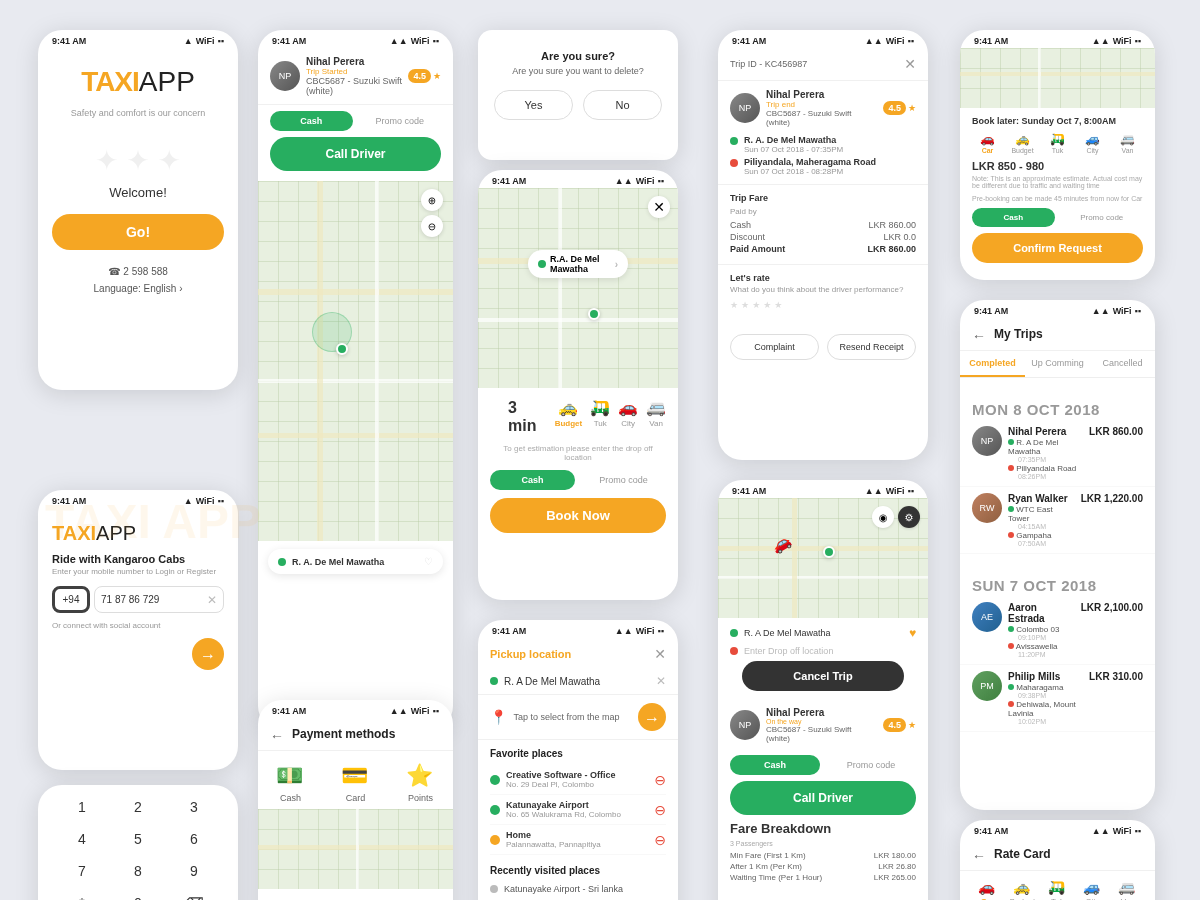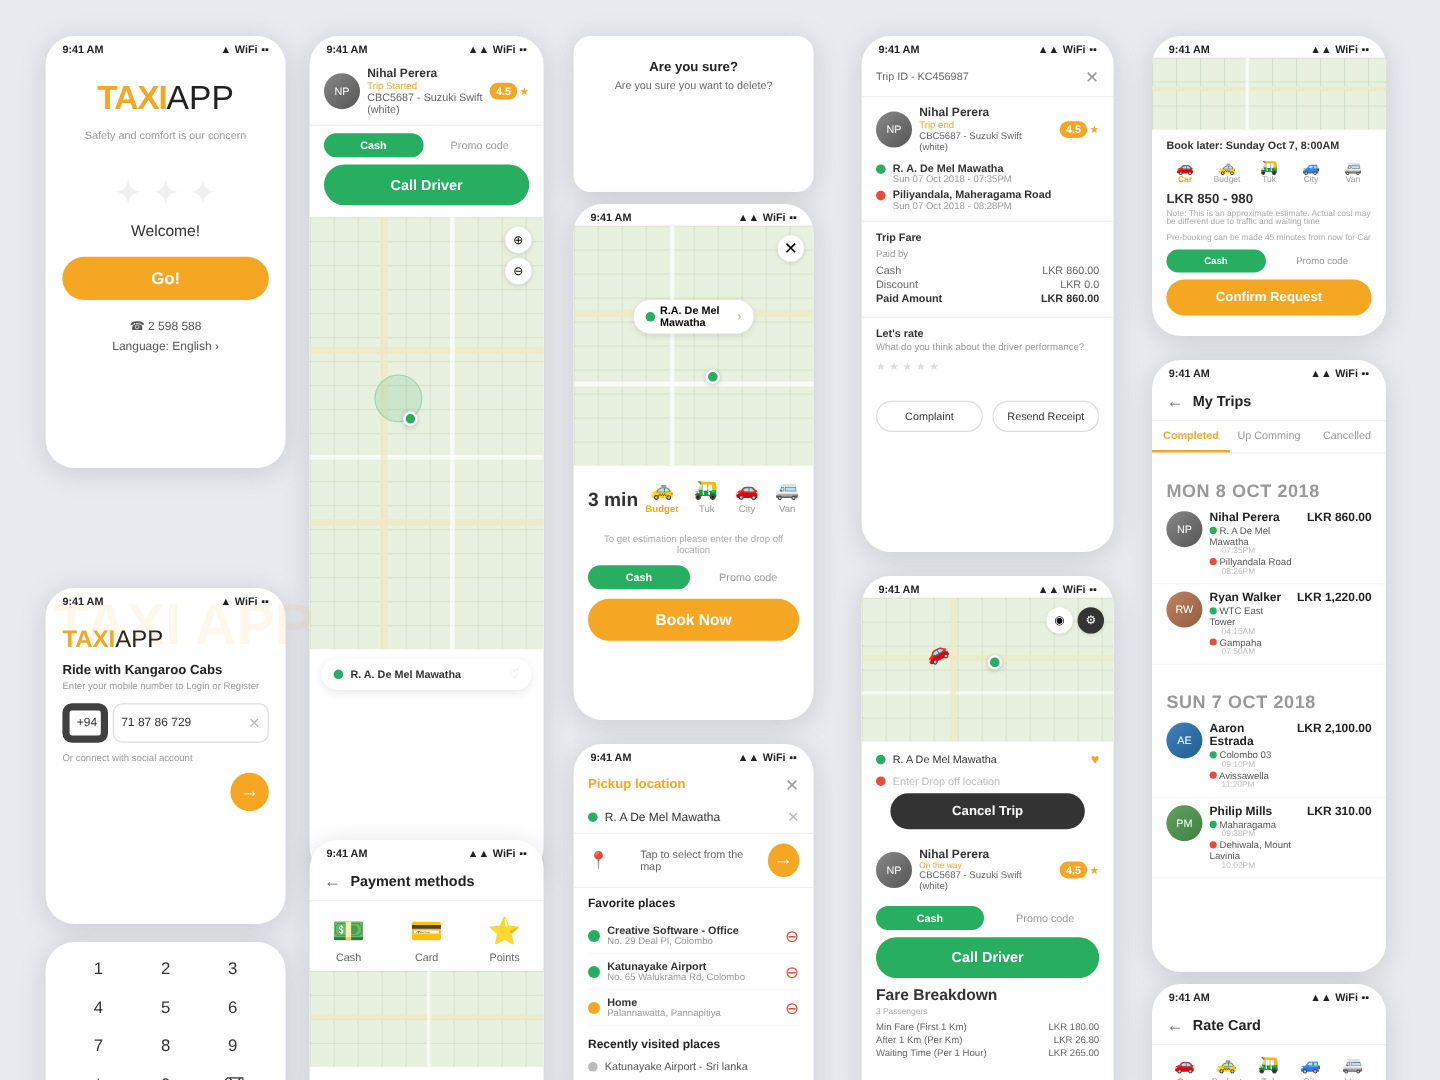--- a/index.html
+++ b/index.html
@@ -119,21 +119,21 @@
       width: 200px; height: 280px;
       top: 490px; left: 38px;
     }
     #phone2 .login-body { padding: 14px; }
     #phone2 .logo-row { display: flex; align-items: baseline; gap: 0; margin-bottom: 8px; }
     #phone2 .logo-taxi2 { font-size: 20px; font-weight: 900; color: #f5a623; }
     #phone2 .logo-app2 { font-size: 20px; font-weight: 300; color: #222; }
     #phone2 .ride-title { font-size: 11px; font-weight: 700; color: #222; margin-bottom: 2px; }
     #phone2 .ride-sub { font-size: 8px; color: #999; margin-bottom: 10px; }
     #phone2 .phone-input-row { display: flex; gap: 4px; margin-bottom: 8px; }
-    #phone2 .country-code { border: 6px solid #404040; border-radius: 8px; padding: 5px 6px; font-size: 10px; color: #333; width: 38px; text-align: center; }
+    #phone2 .country-code { border: 3px solid #404040; border-radius: 8px; padding: 5px 6px; font-size: 10px; color: #333; width: 38px; text-align: center; }
     #phone2 .phone-field { flex: 1; border: 1px solid #ddd; border-radius: 8px; padding: 5px 6px; font-size: 10px; color: #333; display: flex; align-items: center; justify-content: space-between; }
     #phone2 .social-row { font-size: 8px; color: #999; margin-bottom: 8px; }
     #phone2 .next-btn { width: 32px; height: 32px; border-radius: 50%; background: #f5a623; border: none; color: #fff; font-size: 16px; cursor: pointer; float: right; display: flex; align-items: center; justify-content: center; }
 
     
     #phone3 {
       width: 200px; height: 180px;
       top: 785px; left: 38px;
     }
     #phone3 .numpad { padding: 10px 20px; }
@@ -180,21 +180,21 @@
     #phone6 .dialog-btns { display: flex; gap: 10px; }
     #phone6 .dialog-btn { flex: 1; padding: 8px 0; border-radius: 20px; font-size: 11px; border: 1px solid #ddd; background: #fff; color: #333; cursor: pointer; }
 
     
     #phone7 {
       width: 200px; height: 430px;
       top: 170px; left: 478px;
     }
     #phone7 .map-area { height: 210px; }
     #phone7 .bottom-panel { padding: 10px 12px; }
-    #phone7 .eta-row { display: flex; align-items: center; gap: 6px; margin-bottom: 8px; }
+    #phone7 .eta-row { display: flex; align-items: center; gap: 6px; margin-bottom: 8px; margin-left: 18px; }
     #phone7 .eta-mins { font-size: 16px; font-weight: 700; color: #333; }
     #phone7 .car-types { display: flex; gap: 8px; justify-content: space-between; margin-bottom: 8px; }
     #phone7 .car-type { text-align: center; font-size: 8px; color: #999; cursor: pointer; }
     #phone7 .car-type.selected { color: #f5a623; font-weight: 700; }
     #phone7 .car-icon { font-size: 16px; margin-bottom: 2px; }
     #phone7 .estimate-note { font-size: 8px; color: #aaa; text-align: center; margin-bottom: 8px; }
     #phone7 .payment-row3 { display: flex; gap: 6px; margin-bottom: 8px; }
     #phone7 .pay-tab3 { flex: 1; text-align: center; font-size: 9px; padding: 5px 0; border-radius: 16px; cursor: pointer; }
     #phone7 .pay-tab3.active3 { background: #27ae60; color: #fff; font-weight: 700; }
     #phone7 .pay-tab3.inactive3 { color: #999; }
@@ -206,21 +206,21 @@
       top: 620px; left: 478px;
     }
     #phone8 .pickup-header { display: flex; align-items: center; justify-content: space-between; padding: 8px 12px 6px; }
     #phone8 .pickup-title { font-size: 11px; font-weight: 700; color: #f5a623; }
     #phone8 .close-x { font-size: 14px; color: #999; cursor: pointer; }
     #phone8 .location-input { display: flex; align-items: center; gap: 6px; padding: 6px 12px; border-bottom: 1px solid #f0f0f0; }
     #phone8 .loc-text { font-size: 10px; color: #333; flex: 1; }
     #phone8 .loc-x { color: #bbb; font-size: 12px; cursor: pointer; }
     #phone8 .map-select { display: flex; align-items: center; gap: 6px; padding: 8px 12px; border-bottom: 1px solid #f0f0f0; }
     #phone8 .map-pin-icon { color: #f5a623; font-size: 14px; }
-    #phone8 .map-select-text { font-size: 9px; color: #666; margin-left: 20px; }
+    #phone8 .map-select-text { font-size: 9px; color: #666; }
     #phone8 .map-go-btn { width: 28px; height: 28px; border-radius: 50%; background: #f5a623; border: none; color: #fff; font-size: 16px; cursor: pointer; margin-left: auto; display: flex; align-items: center; justify-content: center; }
     #phone8 .fav-section { padding: 8px 12px 4px; }
     #phone8 .fav-title { font-size: 10px; font-weight: 700; color: #222; margin-bottom: 6px; }
     #phone8 .fav-item { display: flex; align-items: center; gap: 6px; padding: 5px 0; border-bottom: 1px solid #f8f8f8; }
     #phone8 .fav-dot { width: 10px; height: 10px; border-radius: 50%; flex-shrink: 0; }
     #phone8 .fav-info { flex: 1; }
     #phone8 .fav-name { font-size: 9px; font-weight: 600; color: #333; }
     #phone8 .fav-addr { font-size: 8px; color: #999; }
     #phone8 .fav-remove { color: #e74c3c; font-size: 14px; cursor: pointer; }
     #phone8 .recent-title { font-size: 10px; font-weight: 700; color: #222; padding: 6px 12px 4px; }
@@ -480,20 +480,24 @@
     <span class="dot-green"></span>
     <span class="loc-name">R. A. De Mel Mawatha</span>
     <span class="loc-heart">♡</span>
   </div>
 </div>
 
 <div class="phone" id="phone6">
   <div class="dialog-body">
     <div class="dialog-title">Are you sure?</div>
     <div class="dialog-sub">Are you sure you want to delete?</div>
+    <div class="dialog-btns">
+      <button class="dialog-btn">Yes</button>
+      <button class="dialog-btn">No</button>
+    </div>
   </div>
 </div>
 
 <div class="phone" id="phone7">
   <div class="status-bar">
     <span>9:41 AM</span>
     <div class="status-icons">
       <span>▲▲</span>
       <span>WiFi</span>
       <span>▪▪</span>

